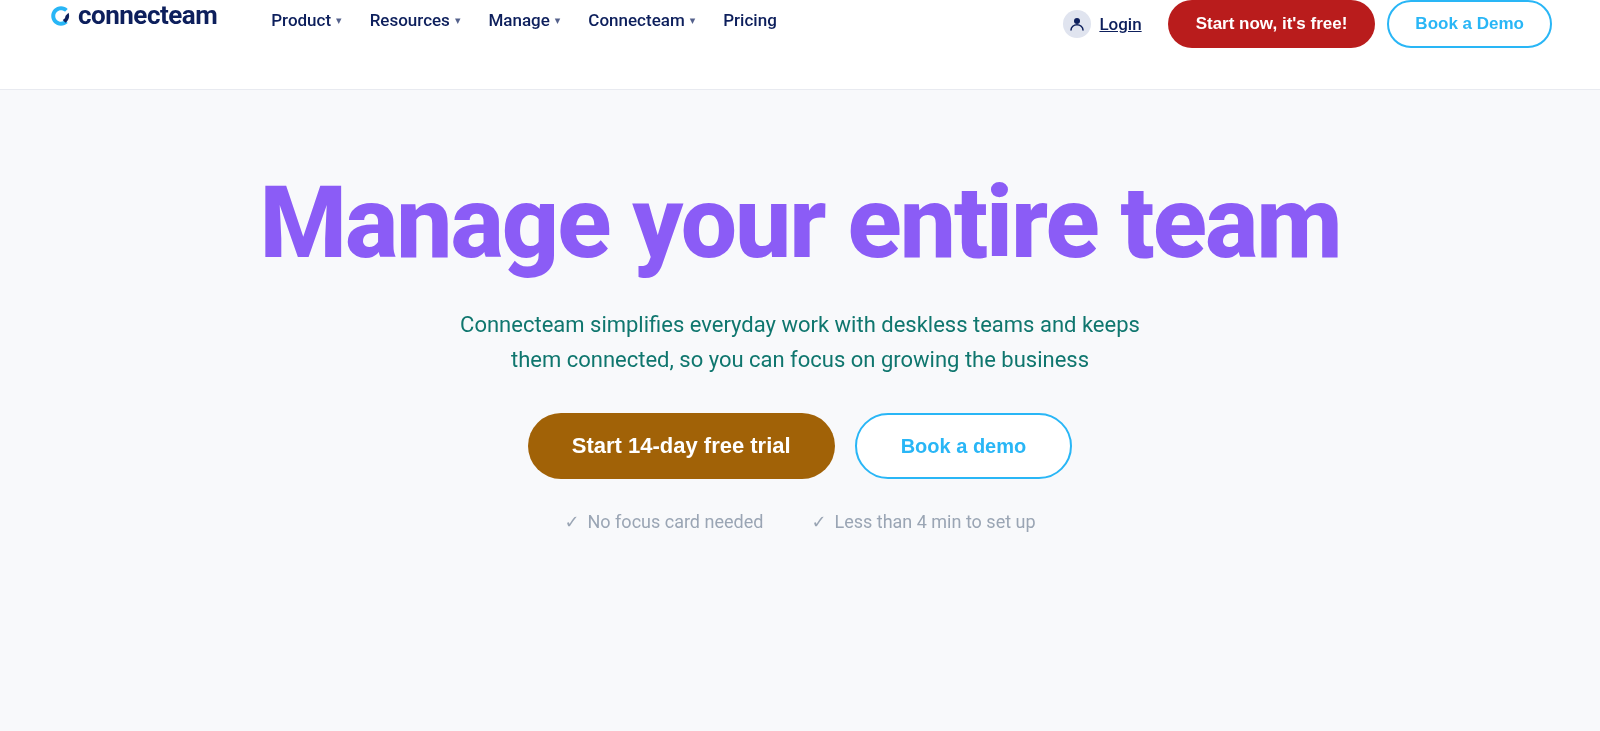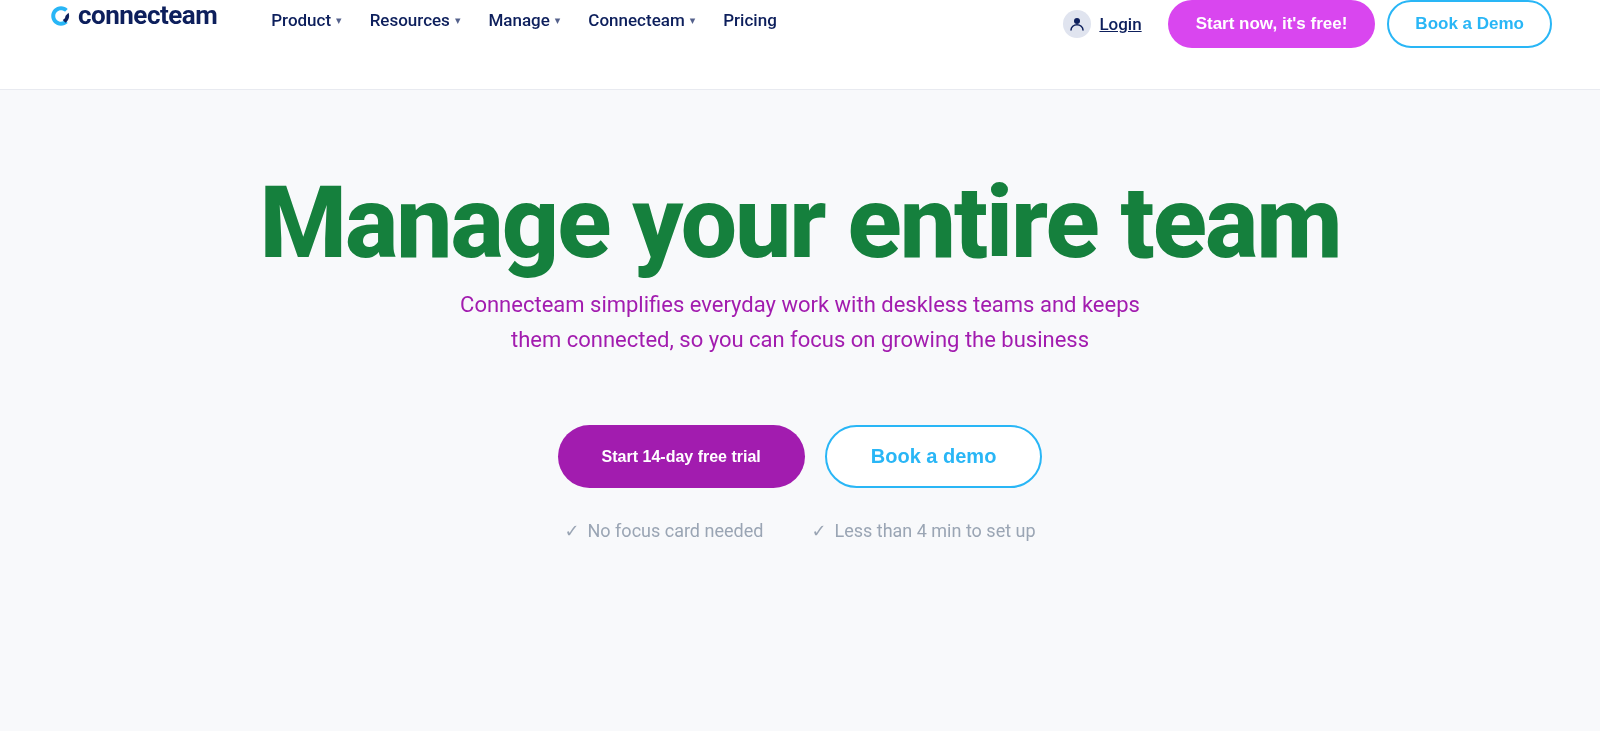--- a/index.html
+++ b/index.html
@@ -99,21 +99,21 @@
       border-radius: 50%;
       background: #e0e4ef;
       display: flex;
       align-items: center;
       justify-content: center;
       font-size: 16px;
       color: #0d1f5c;
     }
 
     .btn-primary {
-      background: #d946ef;
+      background: #b91c1c;
       color: #fff;
       border: none;
       border-radius: 50px;
       padding: 14px 28px;
       font-size: 17px;
       font-weight: 700;
       cursor: pointer;
       white-space: nowrap;
       transition: background 0.15s;
     }
@@ -137,49 +137,49 @@
       flex-direction: column;
       align-items: center;
       text-align: center;
       padding: 80px 48px 60px;
       background: #f8f9fb;
     }
 
     .hero-title {
       font-size: 100px;
       font-weight: 800;
-      color: #15803d;
+      color: #8b5cf6;
       line-height: 1.05;
       letter-spacing: -2px;
       max-width: 1200px;
-      margin-bottom: 12px;
+      margin-bottom: 32px;
     }
 
     .hero-subtitle {
       font-size: 22px;
-      color: #a21caf;
+      color: #0f766e;
       line-height: 1.6;
       max-width: 700px;
-      margin-bottom: 68px;
+      margin-bottom: 36px;
       font-weight: 400;
     }
 
     .hero-ctas {
       display: flex;
       gap: 20px;
       margin-bottom: 32px;
     }
 
     .btn-hero-primary {
-      background: #a21caf;
+      background: #a16207;
       color: #fff;
       border: none;
       border-radius: 50px;
       padding: 20px 44px;
-      font-size: 16px;
+      font-size: 22px;
       font-weight: 700;
       cursor: pointer;
       white-space: nowrap;
       transition: background 0.15s;
     }
 
     .btn-hero-outline {
       background: #fff;
       color: #29b6f6;
       border: 2px solid #29b6f6;

